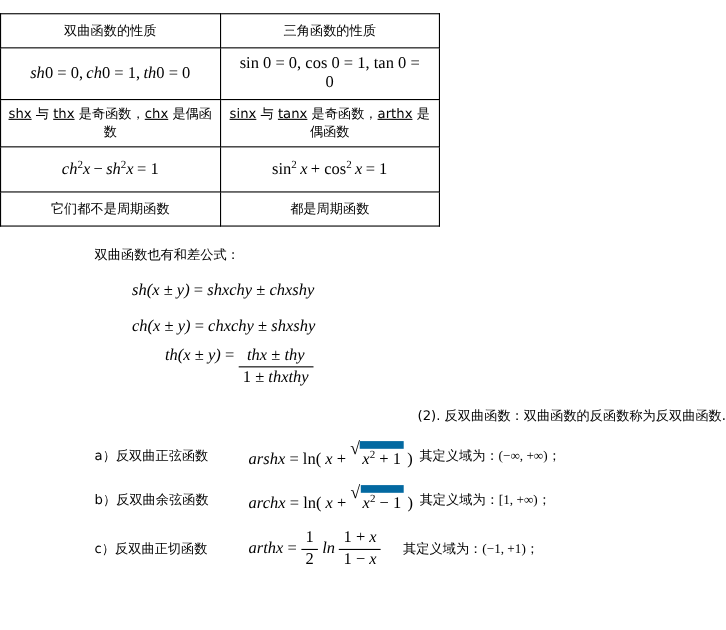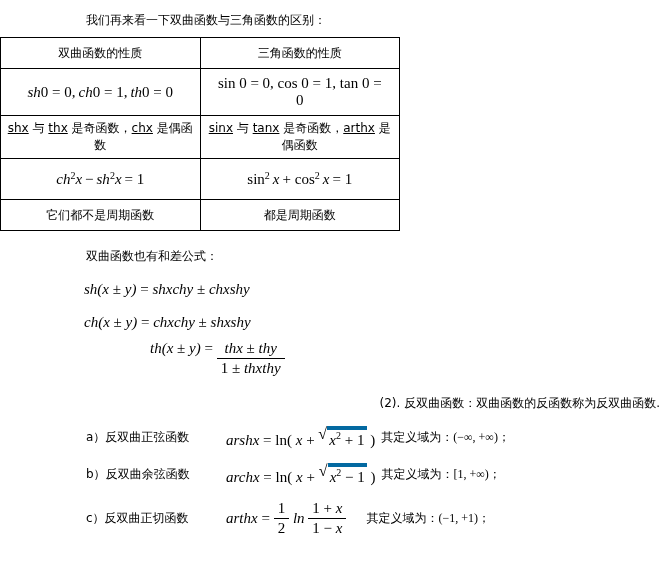--- a/index.html
+++ b/index.html
@@ -60,21 +60,21 @@
     font-size: 10px;
     vertical-align: super;
   }
   .uline {
     text-decoration: underline;
   }
   .para {
     margin: 17px 0 0 86px;
   }
   .formula {
-    margin-left: 84px;
+    margin-left: 120px;
     margin-top: 16px;
     font-family: "Liberation Serif", serif;
     font-style: italic;
     font-size: 15px;
   }
   .formula-frac {
     margin-left: 150px;
     margin-top: 9px;
     display: flex;
     font-family: "Liberation Serif", serif;
@@ -127,31 +127,30 @@
   .sqrt::before {
     content: "√";
     position: absolute;
     left: 0;
     top: -1px;
     font-size: 16px;
     font-style: normal;
   }
   .sqrt > .radicand {
     display: inline-block;
-    border-top: 4px solid #0369a1;
+    border-top: 7px solid #0369a1;
     padding: 0 2px;
   }
   .range { font-family: "Liberation Serif", serif; font-style: normal; font-size: 12px; }
 </style>
 </head>
 <body>
 
 <div class="page">
 
-  <div class="intro cn">我们再来看一下双曲函数与三角函数的区别：</div>
 
   <table class="props">
     <tbody>
         <tr>
       <td class="row-head cn">双曲函数的性质</td>
       <td class="row-head cn">三角函数的性质</td>
     </tr>
     <tr>
       <td>
         <span class="mathi">sh</span><span class="mathu">0 = 0,</span>

